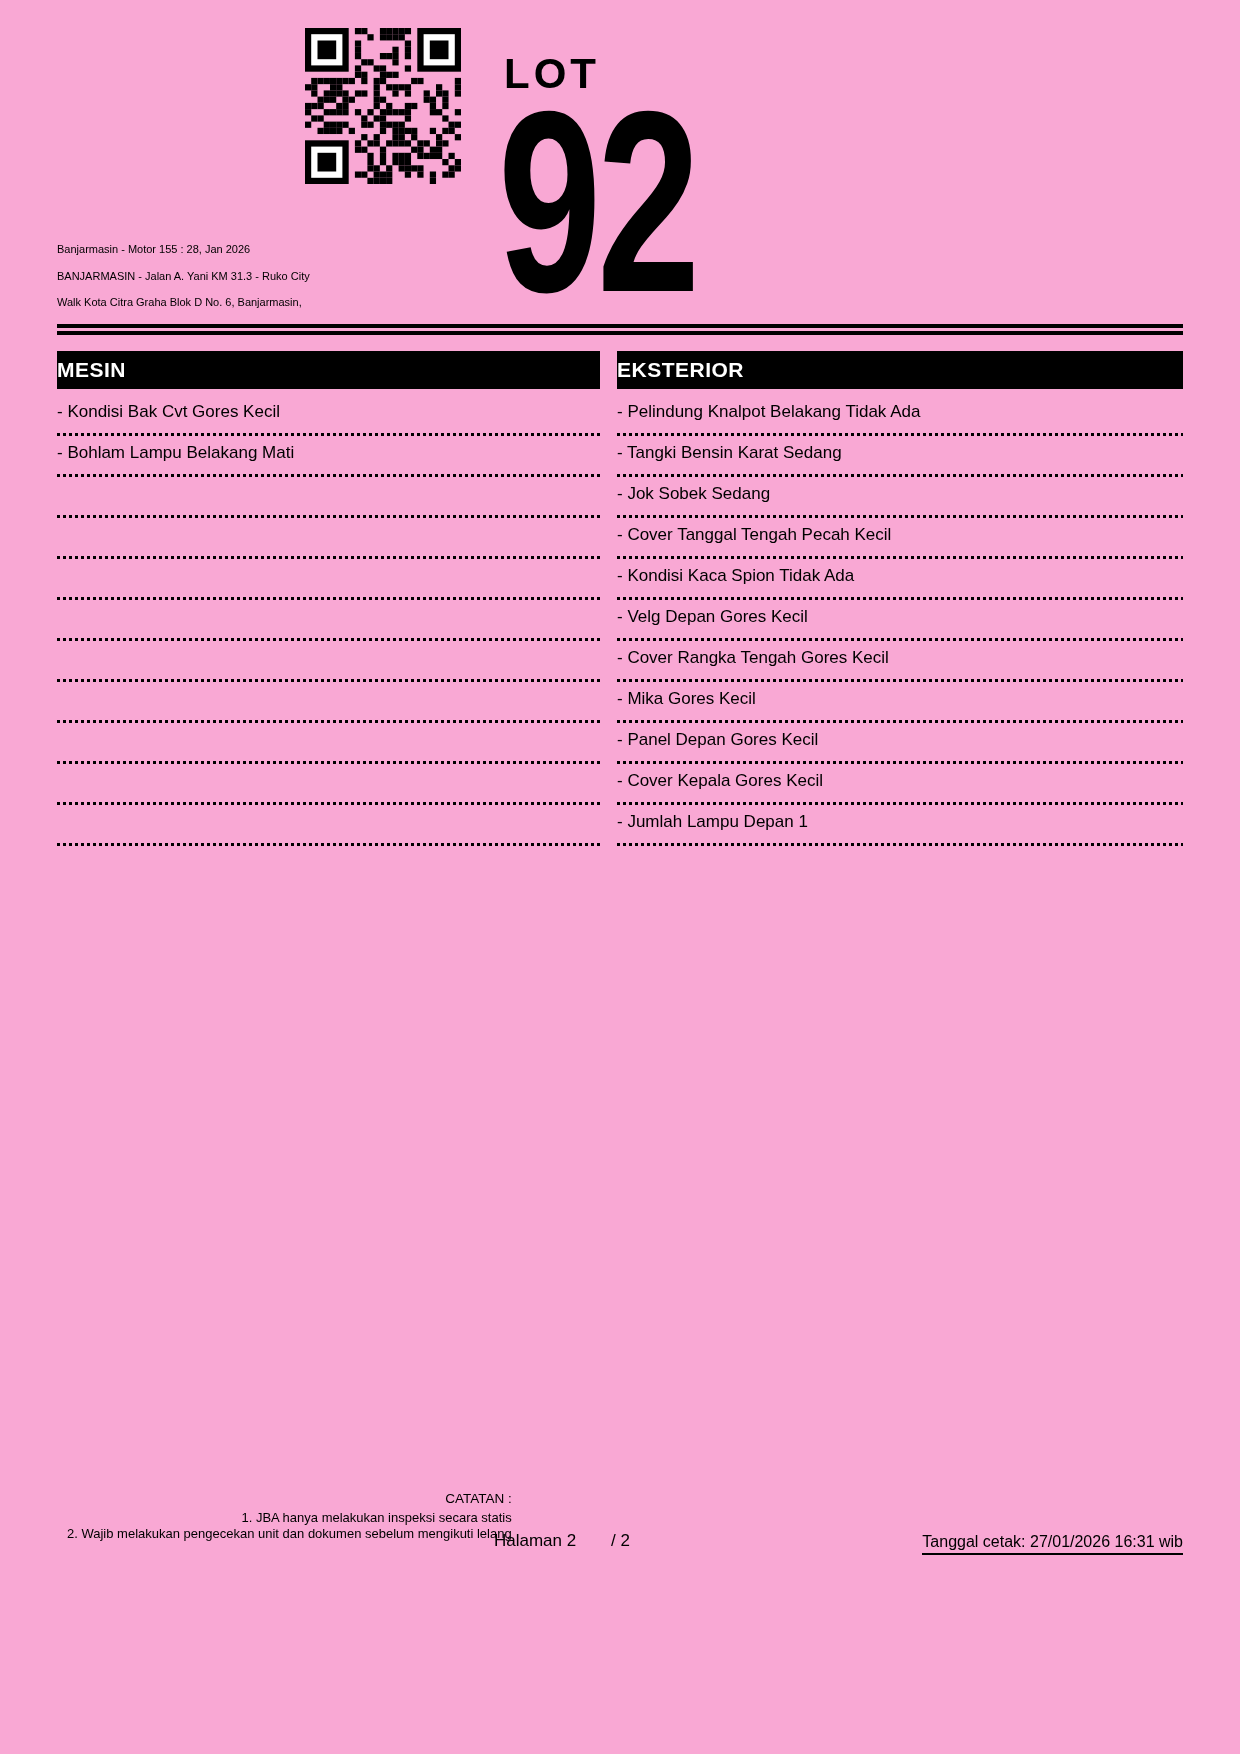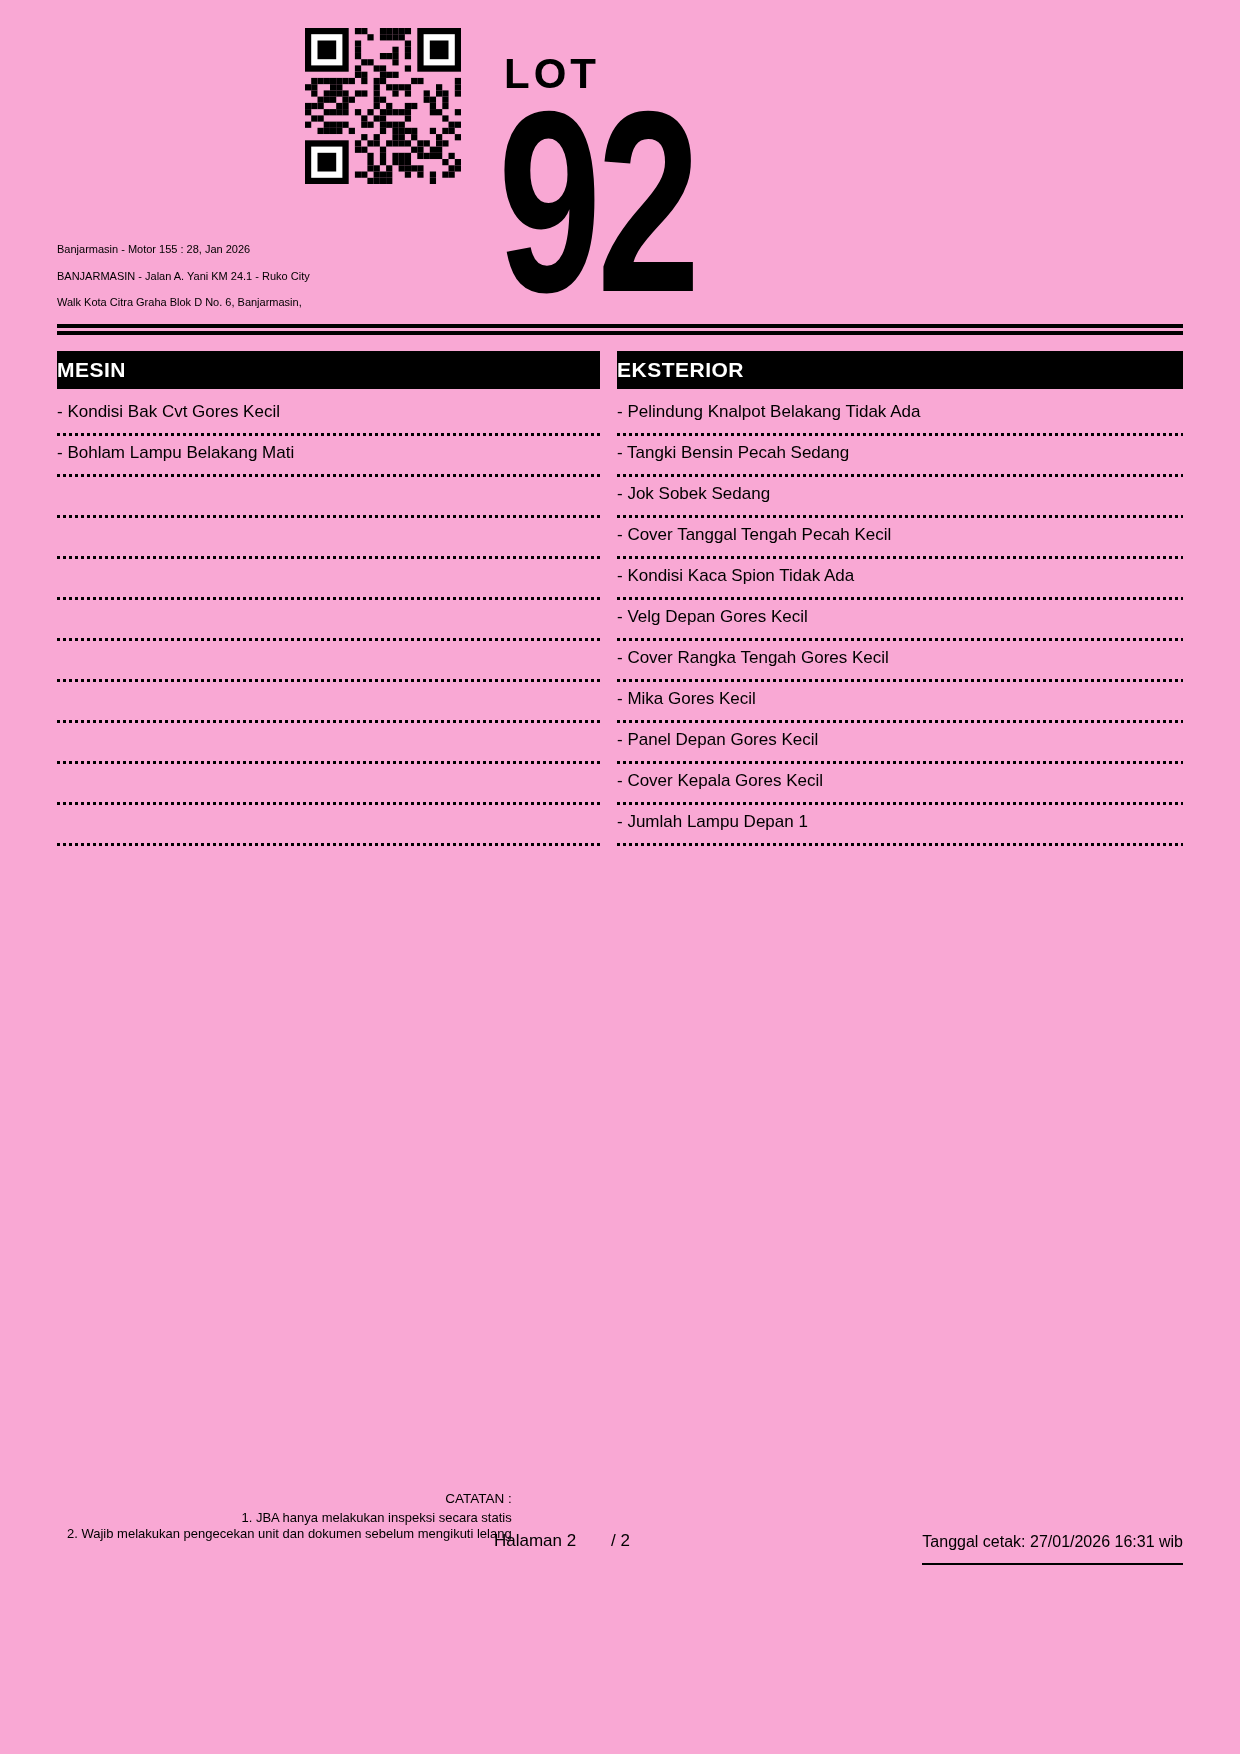--- a/index.html
+++ b/index.html
@@ -49,21 +49,21 @@
   .row .dotline{
     position:absolute;left:0;right:0;bottom:2px;height:3px;
     background-image:repeating-linear-gradient(90deg,#000 0 3px,transparent 3px 6px);
   }
   .catatan{position:absolute;left:57px;top:1491px;font-size:13.5px;line-height:16px;text-align:right;}
   .catatan-notes{margin-top:3px;padding-left:10px;line-height:15.5px;font-size:13px;}
   .page-num{position:absolute;left:488px;top:1531px;font-size:17px;margin-left:6px;}
   .page-num .total{margin-left:30px;}
   .print-date{
     position:absolute;right:57px;top:1533px;
-    font-size:16px;border-bottom:2px solid #000;padding-bottom:12px;
+    font-size:16px;border-bottom:2px solid #000;padding-bottom:2px;
   }
 </style>
 </head>
 <body>
 
 <div class="page">
 
   <div class="qr"><svg width="156.0" height="156.0" viewBox="0 0 156.0 156.0" xmlns="http://www.w3.org/2000/svg" fill="#000">
         <rect x="49.9" y="0.0" width="6.24" height="6.24"></rect>
         <rect x="56.2" y="0.0" width="6.24" height="6.24"></rect>
@@ -281,21 +281,21 @@
         <rect x="0.0" y="112.3" width="43.7" height="43.7" fill="#000"></rect>
         <rect x="6.2" y="118.6" width="31.2" height="31.2" fill="#fff"></rect>
         <rect x="12.5" y="124.8" width="18.7" height="18.7" fill="#000"></rect>
       </svg></div>
 
   <div class="lot-label">LOT</div>
   <div class="lot-number">92</div>
 
   <div class="address">
     <div>Banjarmasin - Motor 155 : 28, Jan 2026</div>
-    <div>BANJARMASIN - Jalan A. Yani KM 24.1 - Ruko City</div>
+    <div>BANJARMASIN - Jalan A. Yani KM 31.3 - Ruko City</div>
     <div>Walk Kota Citra Graha Blok D No. 6, Banjarmasin,</div>
   </div>
 
   <div class="sep">
     <div class="sep-line"></div>
     <div class="sep-line"></div>
   </div>
 
   <div class="columns">
     <div class="col-mesin">
@@ -311,21 +311,21 @@
           <div class="row"><span></span><div class="dotline"></div></div>
           <div class="row"><span></span><div class="dotline"></div></div>
           <div class="row"><span></span><div class="dotline"></div></div>
           <div class="row"><span></span><div class="dotline"></div></div>
         </div>
     </div>
     <div class="col-eksterior">
       <div class="col-header">EKSTERIOR</div>
       <div class="rows">
           <div class="row"><span>- Pelindung Knalpot Belakang Tidak Ada</span><div class="dotline"></div></div>
-          <div class="row"><span>- Tangki Bensin Pecah Sedang</span><div class="dotline"></div></div>
+          <div class="row"><span>- Tangki Bensin Karat Sedang</span><div class="dotline"></div></div>
           <div class="row"><span>- Jok Sobek Sedang</span><div class="dotline"></div></div>
           <div class="row"><span>- Cover Tanggal Tengah Pecah Kecil</span><div class="dotline"></div></div>
           <div class="row"><span>- Kondisi Kaca Spion Tidak Ada</span><div class="dotline"></div></div>
           <div class="row"><span>- Velg Depan Gores Kecil</span><div class="dotline"></div></div>
           <div class="row"><span>- Cover Rangka Tengah Gores Kecil</span><div class="dotline"></div></div>
           <div class="row"><span>- Mika Gores Kecil</span><div class="dotline"></div></div>
           <div class="row"><span>- Panel Depan Gores Kecil</span><div class="dotline"></div></div>
           <div class="row"><span>- Cover Kepala Gores Kecil</span><div class="dotline"></div></div>
           <div class="row"><span>- Jumlah Lampu Depan 1</span><div class="dotline"></div></div>
         </div>

